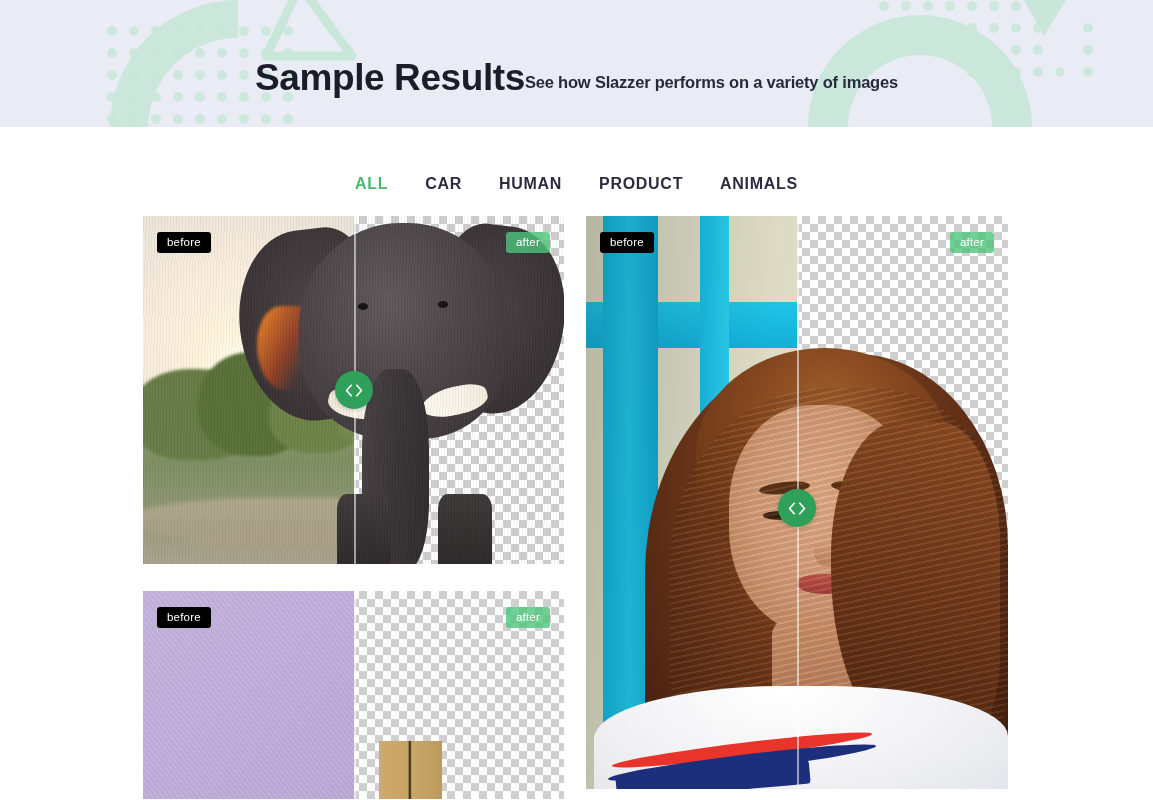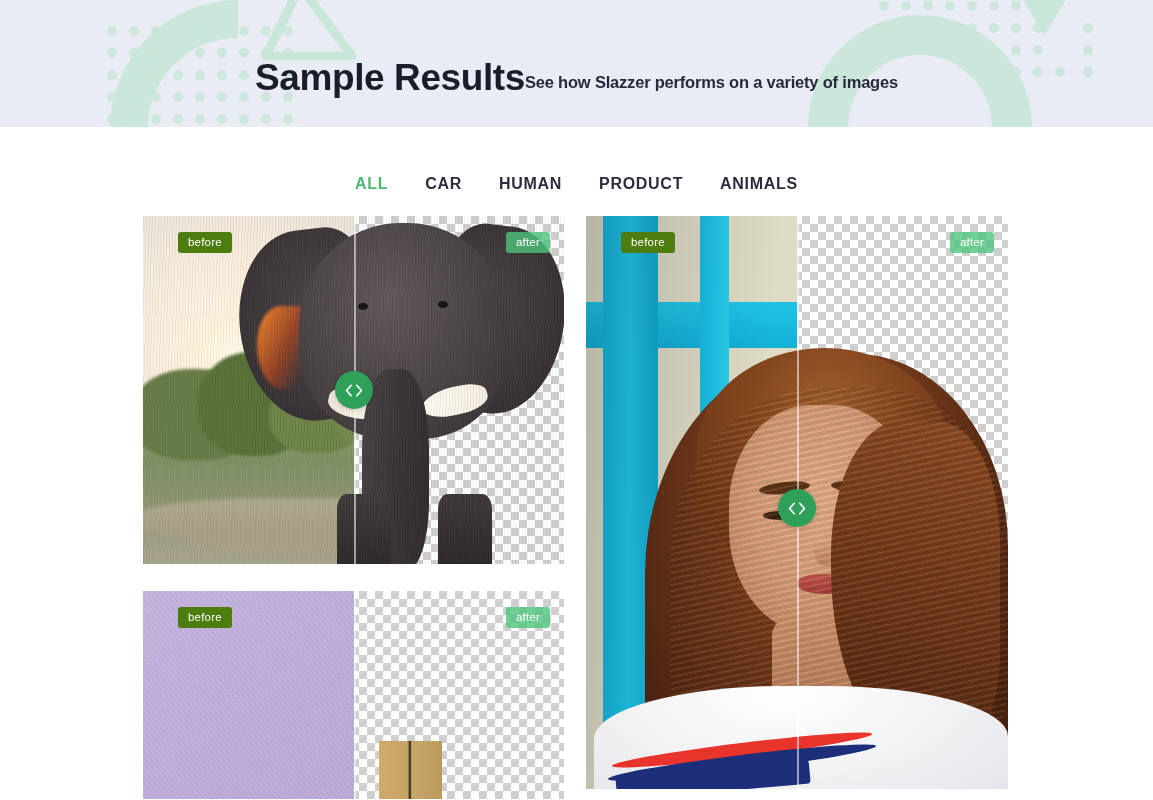--- a/index.html
+++ b/index.html
@@ -95,21 +95,21 @@
   
   .badge {
     position:absolute; top:16px;
     font-size:11.5px; color:#ffffff;
     padding:4px 10px 5px 10px;
     border-radius:3px;
     letter-spacing:0.2px;
     z-index:30;
     font-family:"Liberation Sans", sans-serif;
   }
-  .badge-before { left:14px; background:#4d7c0f;margin-left:21px; }
+  .badge-before { left:14px; background:#000000; }
   .badge-after  { right:14px; background:rgba(76,196,124,0.80); }
 
   
   .divider {
     position:absolute; top:0; bottom:0; width:2px;
     background:rgba(255,255,255,0.55);
     z-index:25;
   }
   .handle {
     position:absolute; z-index:40;

